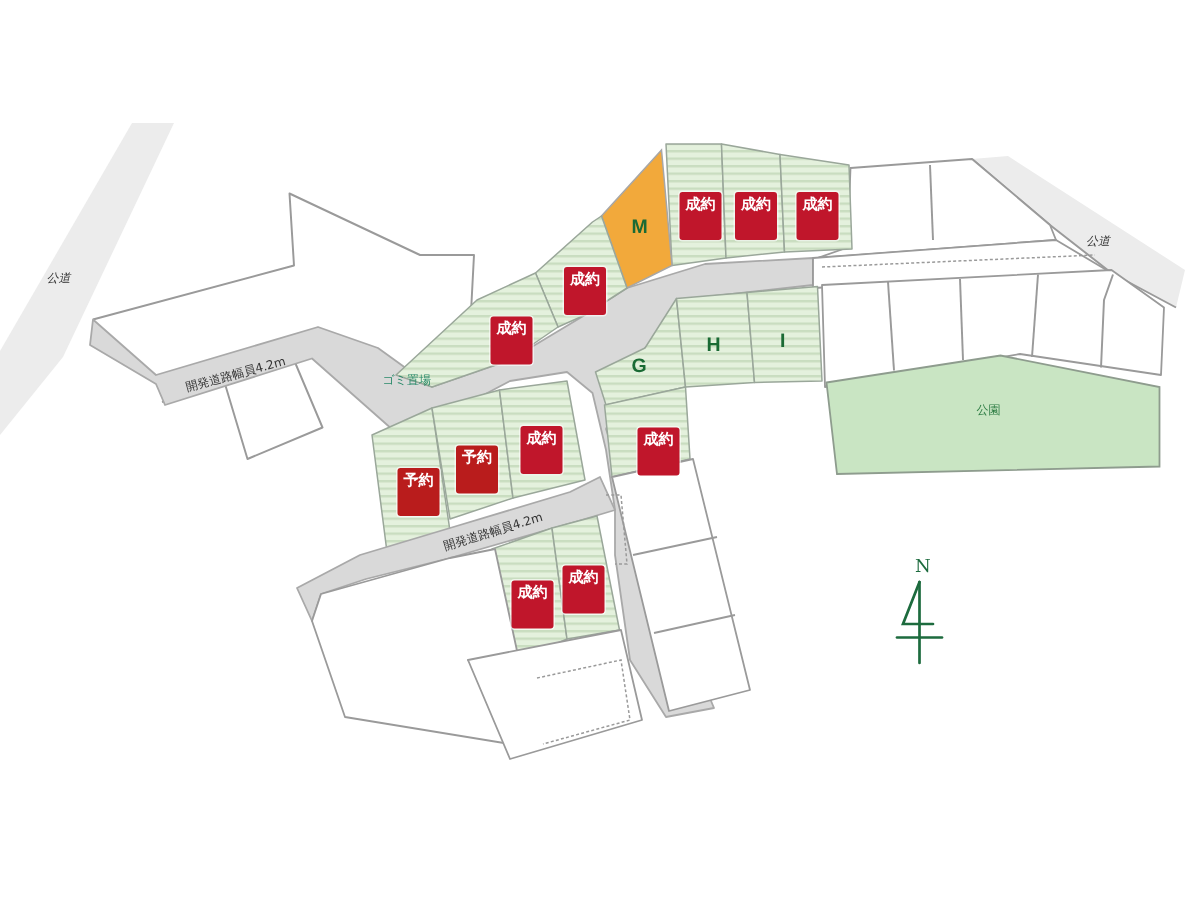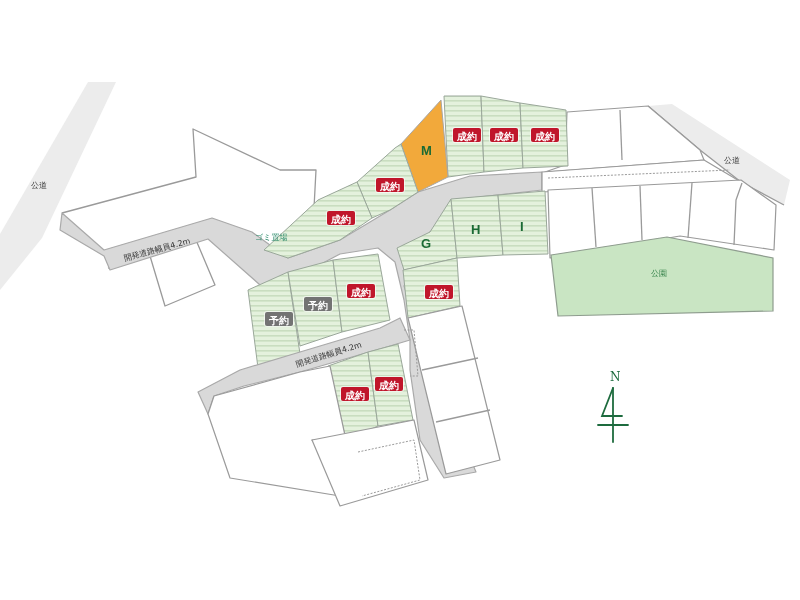--- a/index.html
+++ b/index.html
@@ -6,26 +6,26 @@
   body{width:800px;height:600px;overflow:hidden;position:relative;font-family:"DejaVu Sans",sans-serif;}
   #map{position:absolute;left:0;top:0;width:800px;height:600px;}
   .lot-lines{fill:none;stroke:#9a9a9a;stroke-width:1.3;stroke-linejoin:round;}
   .road{fill:#d9d9d9;stroke:#a9a9a9;stroke-width:1.2;stroke-linejoin:round;}
   .public-road{fill:#ececec;stroke:none;}
   .lot{fill:url(#stripes);stroke:#9aa79a;stroke-width:1;stroke-linejoin:round;}
   .lot-orange{fill:#f2a93b;stroke:#a7a7a7;stroke-width:1;}
   .lot-plain{fill:#ffffff;stroke:#9a9a9a;stroke-width:1.2;stroke-linejoin:round;}
   .park{fill:#c9e5c3;stroke:#8e9c8e;stroke-width:1.2;}
   .dashed{fill:none;stroke:#9a9a9a;stroke-width:1;stroke-dasharray:2 1.5;}
-  .badge{position:absolute;height:14px;padding:0 4px;border-radius:2px;color:#fff;font-size:10px;font-weight:bold;line-height:17px;text-align:center;white-space:nowrap;box-shadow:0 0 0 1px rgba(255,255,255,0.6);}
+  .badge{position:absolute;height:32px;padding:0 4px;border-radius:2px;color:#fff;font-size:10px;font-weight:bold;line-height:17px;text-align:center;white-space:nowrap;box-shadow:0 0 0 1px rgba(255,255,255,0.6);}
   .badge.sold{background:#c0162b;}
-  .badge.reserved{background:#737373;}
+  .badge.reserved{background:#b91c1c;}
   .lot-letter{position:absolute;color:#1a6a34;font-weight:bold;font-size:13px;font-family:"Liberation Sans",sans-serif;}
   .road-label{position:absolute;font-size:8px;color:#333;white-space:nowrap;transform-origin:left center;}
-  .place-label{position:absolute;font-size:8px;color:#333;white-space:nowrap;}
+  .place-label{position:absolute;font-size:8px;color:#333;white-space:nowrap;font-style:italic;}
   .park-label{position:absolute;font-size:8px;color:#2e7d44;white-space:nowrap;}
   .dump-label{position:absolute;font-size:8px;color:#2a8a6a;white-space:nowrap;}
   .north{position:absolute;left:593px;top:370px;width:40px;height:75px;}
   .north-n{position:absolute;left:610px;top:370px;font-family:"DejaVu Serif",serif;font-size:12px;color:#1d6b3e;}
 </style>
 </head>
 <body>
 
 <svg id="map" viewBox="0 0 800 600" xmlns="http://www.w3.org/2000/svg">
   <defs>
@@ -88,21 +88,21 @@
 
   <polygon class="lot-plain" points="208,414 214,396 300,372 330,366 346,440 312,440 330,462 340,496 230,478"></polygon>
   <polygon class="lot-plain" points="312,440 414,420 428,480 340,506"></polygon>
   <polyline class="dashed" points="358,452 414,440 420,480 362,496"></polyline>
 </svg>
 
 <span class="place-label" style="left:31px;top:180px;">公道</span>
 <span class="place-label" style="left:724px;top:155px;">公道</span>
 <span class="road-label" style="left:124px;top:253px;transform:rotate(-15deg);">開発道路幅員4.2m</span>
 <span class="road-label" style="left:296px;top:359px;transform:rotate(-17deg);">開発道路幅員4.2m</span>
-<span class="dump-label" style="left:255px;top:232px;text-align:right;">ゴミ置場</span>
+<span class="dump-label" style="left:255px;top:248px;text-align:right;">ゴミ置場</span>
 <span class="park-label" style="left:651px;top:268px;">公園</span>
 
 <span class="lot-letter" style="left:421px;top:143px;">M</span>
 <span class="lot-letter" style="left:421px;top:236px;">G</span>
 <span class="lot-letter" style="left:471px;top:222px;">H</span>
 <span class="lot-letter" style="left:520px;top:219px;">I</span>
 
 <span class="badge sold" style="left:453px;top:128px;">成約</span>
 <span class="badge sold" style="left:490px;top:128px;">成約</span>
 <span class="badge sold" style="left:531px;top:128px;">成約</span>

